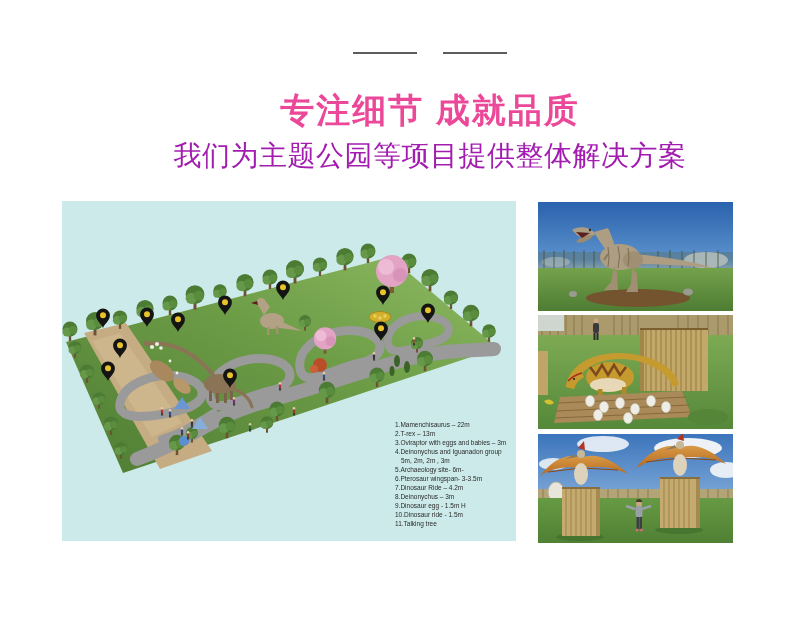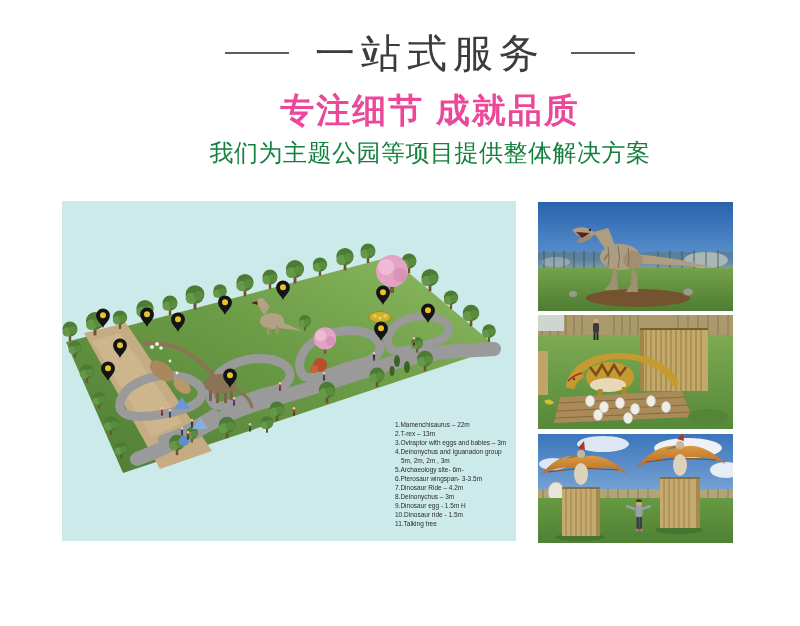--- a/index.html
+++ b/index.html
@@ -14,21 +14,21 @@
   .title-dash{width:64px;height:2px;background:#5d5d5d;}
   .page-title{
     font-size:40px;color:#3c3c3c;font-weight:500;letter-spacing:6px;white-space:nowrap;
   }
   .page-heading{
     position:absolute;top:88px;left:60px;right:0;text-align:center;
     font-size:34px;font-weight:bold;color:#ec4899;letter-spacing:2px;white-space:nowrap;
   }
   .page-subheading{
     position:absolute;top:137px;left:60px;right:0;text-align:center;
-    font-size:24px;color:#15803d;letter-spacing:0.5px;white-space:nowrap;
+    font-size:28px;color:#a21caf;letter-spacing:0.5px;white-space:nowrap;
   }
   .park{
     position:absolute;left:62px;top:201px;width:454px;height:340px;background:#cdeaea;
   }
   .park svg{position:absolute;left:0;top:0;display:block;}
   .legend{
     position:absolute;left:333px;top:219px;width:120px;
     font-size:6.5px;line-height:9px;color:#2a2a2a;letter-spacing:0;
   }
   .legend .indent{padding-left:6px;}
@@ -37,21 +37,20 @@
   .photo svg{display:block;}
   .photo-1{height:109px;margin-bottom:4px;}
   .photo-2{height:114px;margin-bottom:5px;}
   .photo-3{height:109px;}
 </style>
 </head>
 <body>
 
 <div class="title-row">
   <span class="title-dash"></span>
-  <span class="page-title">一站式服务</span>
   <span class="title-dash"></span>
 </div>
 <div class="page-heading">专注细节 成就品质</div>
 <div class="page-subheading">我们为主题公园等项目提供整体解决方案</div>
 
 <div class="park">
   <svg width="454" height="340" viewBox="0 0 454 340">
     <defs>
       <linearGradient id="grass" x1="0%" y1="100%" x2="100%" y2="0%">
         <stop offset="0" stop-color="#4e7c33"></stop>

